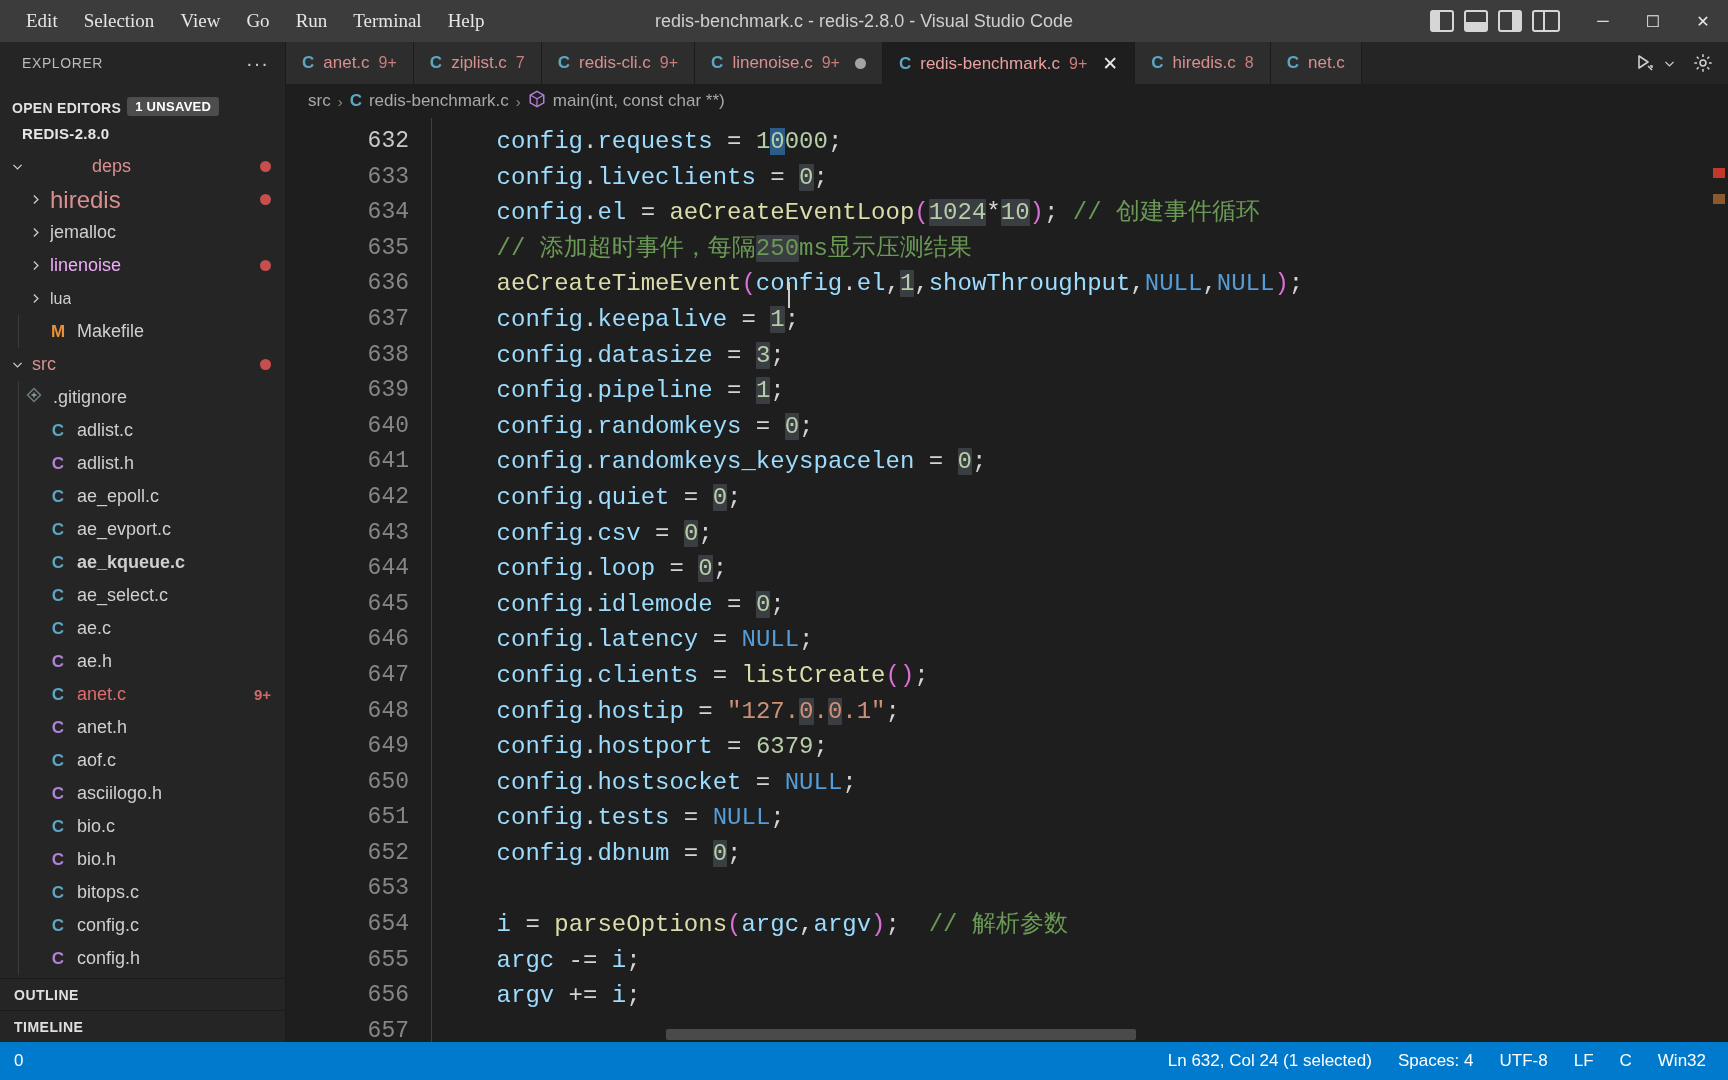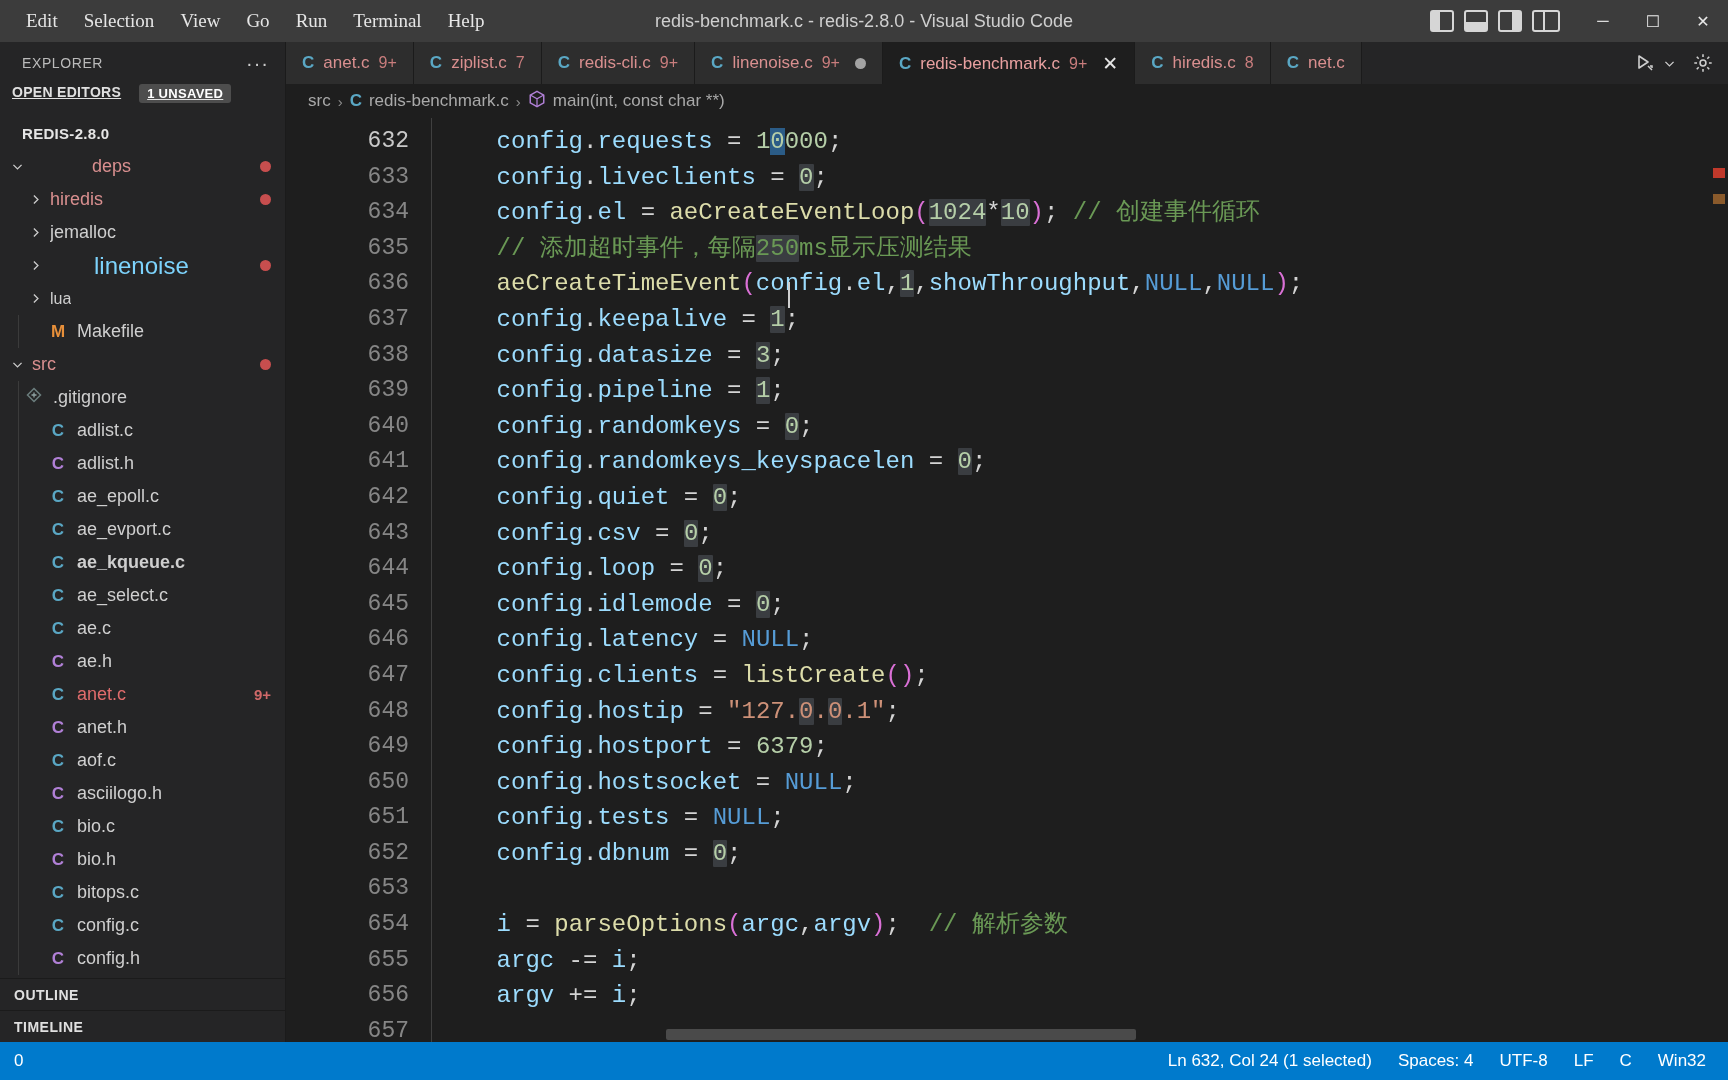--- a/index.html
+++ b/index.html
@@ -67,25 +67,24 @@
   }
   .sb-header {
     height: 42px; flex: 0 0 42px;
     display: flex; align-items: center;
     padding: 0 16px 0 22px;
     color: #bbbbbb; font-size: 14px; letter-spacing: 0.6px;
     text-transform: uppercase;
   }
   .sb-header .dots { margin-left: auto; font-size: 20px; color: #cccccc; letter-spacing: 1px; }
   .sb-section {
-    height: 32px; display: flex; align-items: flex-start;
-    padding: 0 10px 0 12px; gap: 18px;
+    height: 32px; display: flex; align-items: flex-end;
+    padding: 0 10px 0 12px; gap: 6px;
     font-size: 14px; font-weight: bold; color: #e0e0e0;
     letter-spacing: 0.3px;
-    text-decoration: underline;
   }
   .badge-unsaved {
     background: #4d4d4d; color: #ffffff; font-size: 13px; font-weight: bold;
     padding: 2px 8px; border-radius: 3px; letter-spacing: 0.3px;
   }
   .proj-title {
     height: 34px; display: flex; align-items: center;
     padding-left: 22px; font-size: 15px; font-weight: bold; color: #e6e6e6;
     letter-spacing: 0.3px;
   }
@@ -283,40 +282,40 @@
             <span class="lbl" style="color: rgb(217, 143, 143); font-size: 18px;">deps</span>
             <span class="rowdot"></span>
           </div>
           <div class="row" style="padding-left: 24px;">
             <span class="chev">
               <svg width="13" height="13" viewBox="0 0 16 16">
                 <path d="M6 3l5 5-5 5" fill="none" stroke="#cccccc" stroke-width="1.6"></path>
               </svg>
             </span>
             <span style="width: 4px;"></span>
-            <span class="lbl" style="color: rgb(217, 143, 143); font-size: 18px;">hiredis</span>
+            <span class="lbl" style="color: rgb(217, 143, 143); font-size: 24px;">hiredis</span>
             <span class="rowdot"></span>
           </div>
           <div class="row" style="padding-left: 24px;">
             <span class="chev">
               <svg width="13" height="13" viewBox="0 0 16 16">
                 <path d="M6 3l5 5-5 5" fill="none" stroke="#cccccc" stroke-width="1.6"></path>
               </svg>
             </span>
             <span style="width: 4px;"></span>
             <span class="lbl" style="color: rgb(207, 207, 207); font-size: 18px;">jemalloc</span>
           </div>
           <div class="row" style="padding-left: 24px;">
             <span class="chev">
               <svg width="13" height="13" viewBox="0 0 16 16">
                 <path d="M6 3l5 5-5 5" fill="none" stroke="#cccccc" stroke-width="1.6"></path>
               </svg>
             </span>
             <span style="width: 4px;"></span>
-            <span class="lbl" style="color: #7dd3fc; font-size: 24px; margin-left: 44px;">linenoise</span>
+            <span class="lbl" style="color: #f0abfc; font-size: 18px;">linenoise</span>
             <span class="rowdot"></span>
           </div>
           <div class="row" style="padding-left: 24px;">
             <span class="chev">
               <svg width="13" height="13" viewBox="0 0 16 16">
                 <path d="M6 3l5 5-5 5" fill="none" stroke="#cccccc" stroke-width="1.6"></path>
               </svg>
             </span>
             <span style="width: 4px;"></span>
             <span class="lbl" style="color: rgb(207, 207, 207); font-size: 16px;">lua</span>

